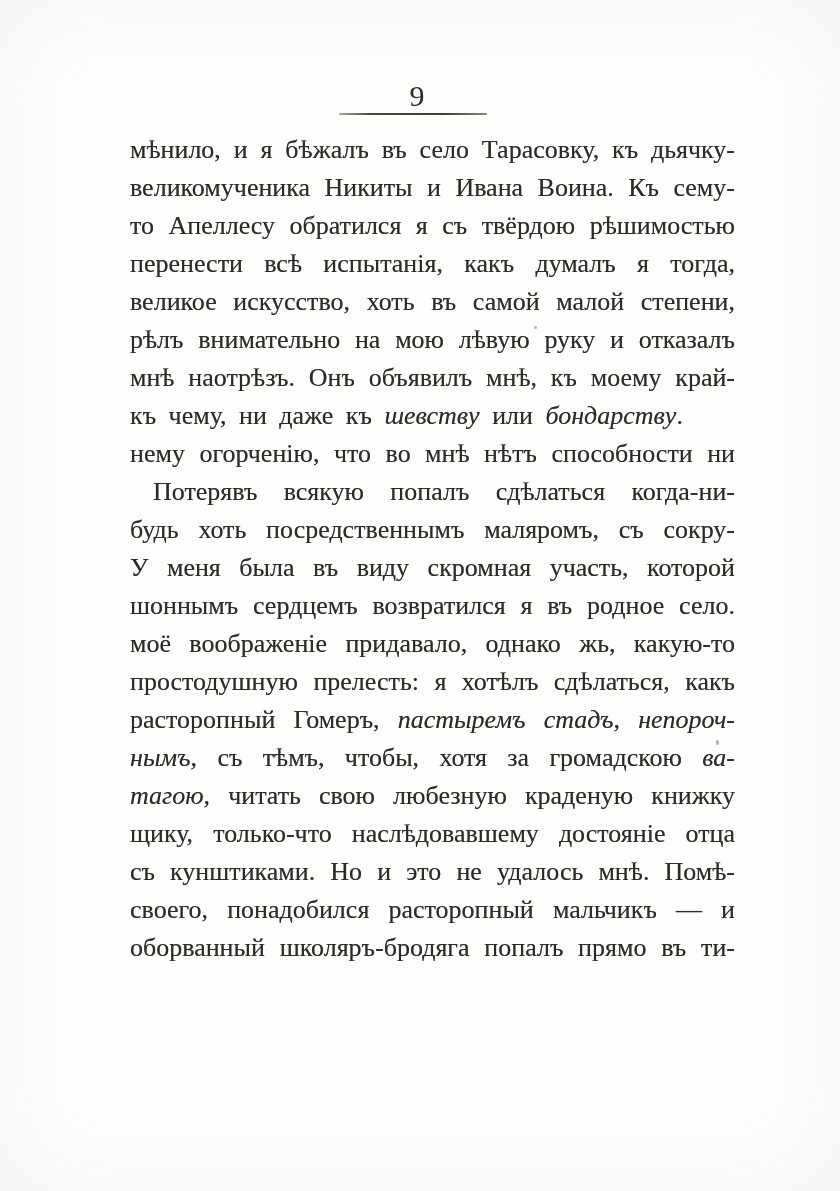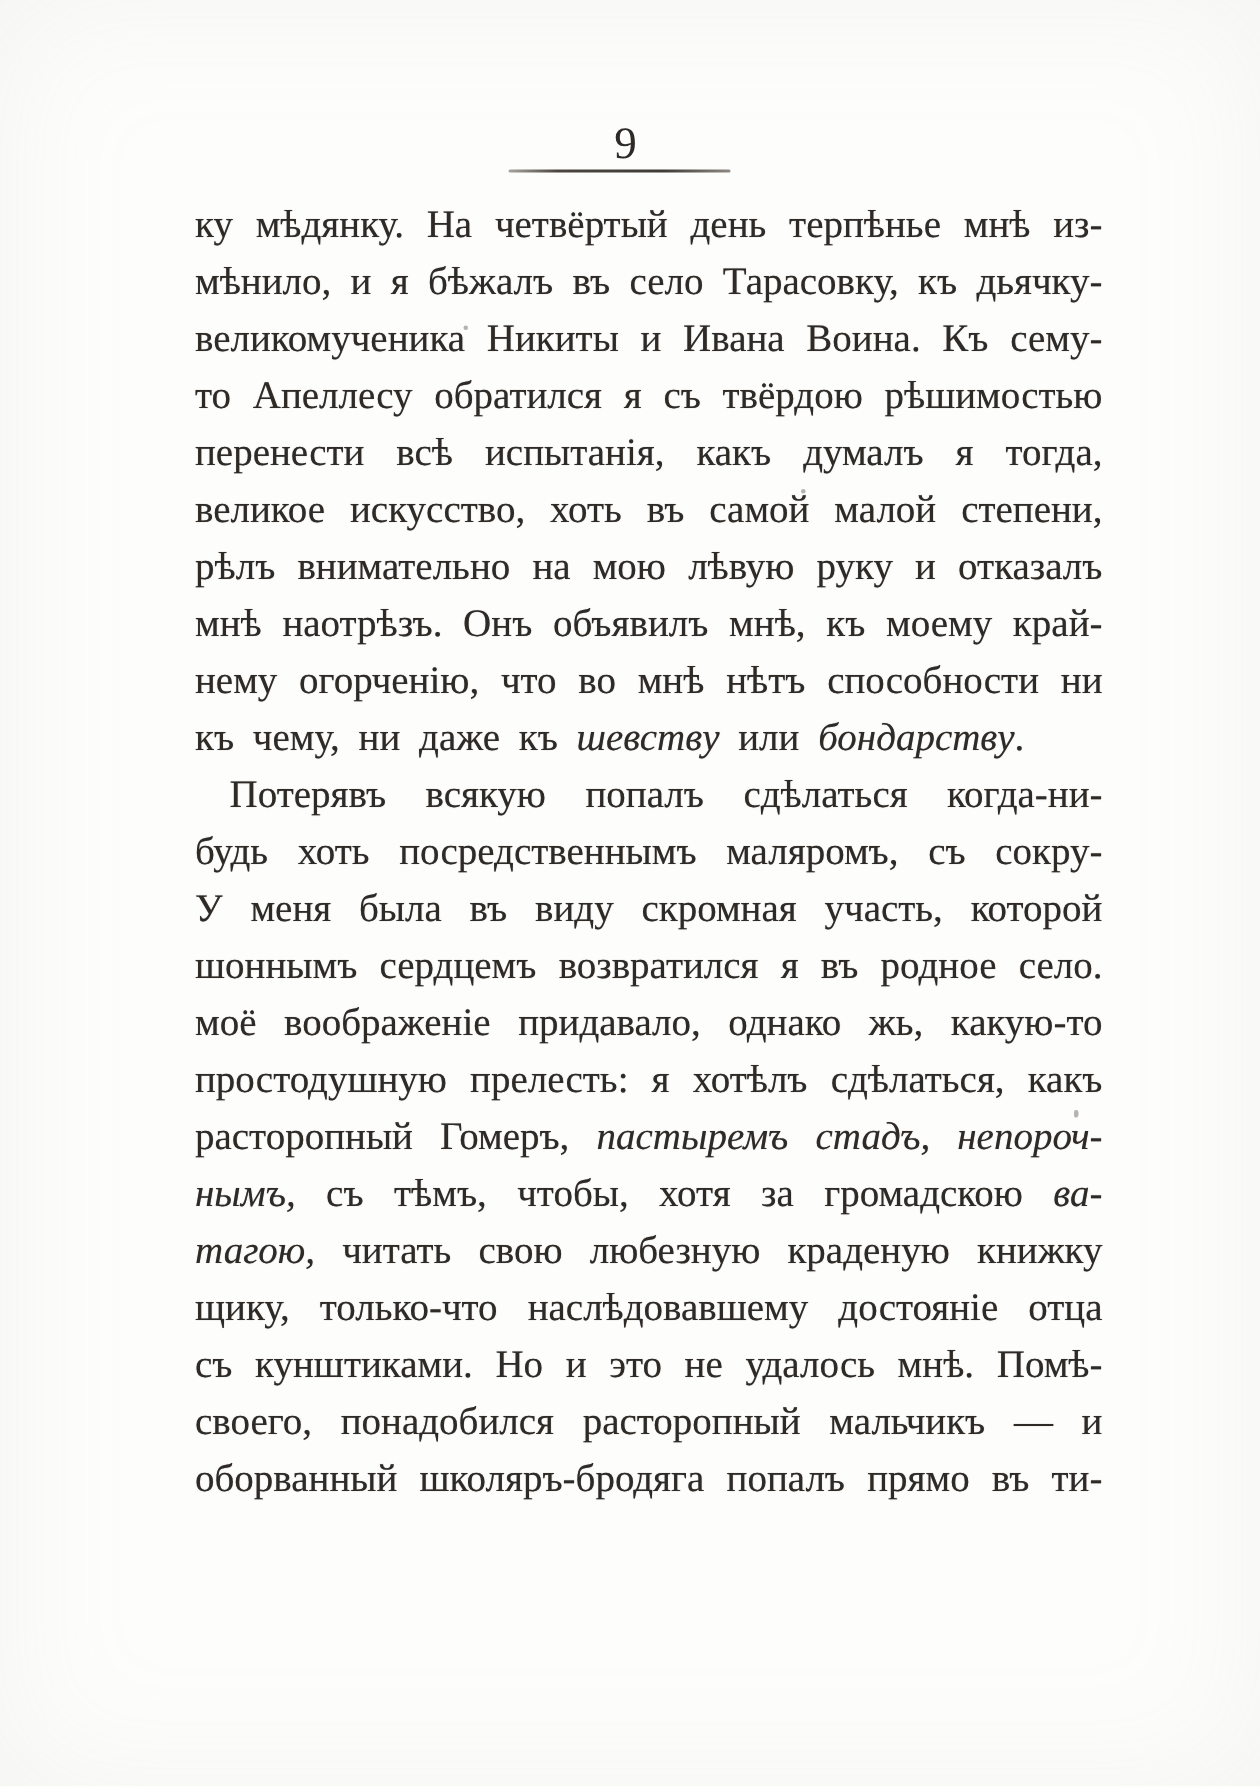--- a/index.html
+++ b/index.html
@@ -84,30 +84,29 @@
 <body>
 
 <div class="page">
 
   <div class="page-number">9</div>
 
   <div class="head-rule"></div>
 
   <div class="text-block">
       <div class="paragraph">
-        <div class="line"><span class="seg">ку мѣдянку. На четвёртый день терпѣнье мнѣ из-</span></div>
         <div class="line"><span class="seg">мѣнило, и я бѣжалъ въ село Тарасовку, къ дьячку-</span></div>
         <div class="line"><span class="seg">великомученика Никиты и Ивана Воина. Къ сему-</span></div>
         <div class="line"><span class="seg">то Апеллесу обратился я съ твёрдою рѣшимостью</span></div>
         <div class="line"><span class="seg">перенести всѣ испытанія, какъ думалъ я тогда,</span></div>
         <div class="line"><span class="seg">великое искусство, хоть въ самой малой степени,</span></div>
         <div class="line"><span class="seg">рѣлъ внимательно на мою лѣвую руку и отказалъ</span></div>
         <div class="line"><span class="seg">мнѣ наотрѣзъ. Онъ объявилъ мнѣ, къ моему край-</span></div>
+        <div class="line last"><span class="seg">къ чему, ни даже къ </span><span class="seg italic">шевству</span><span class="seg"> или </span><span class="seg italic">бондарству</span><span class="seg">.</span></div>
         <div class="line"><span class="seg">нему огорченію, что во мнѣ нѣтъ способности ни</span></div>
-        <div class="line last"><span class="seg">къ чему, ни даже къ </span><span class="seg italic">шевству</span><span class="seg"> или </span><span class="seg italic">бондарству</span><span class="seg">.</span></div>
       </div>
       <div class="paragraph">
         <div class="line indent"><span class="seg">Потерявъ всякую попалъ сдѣлаться когда-ни-</span></div>
         <div class="line"><span class="seg">будь хоть посредственнымъ маляромъ, съ сокру-</span></div>
         <div class="line"><span class="seg">У меня была въ виду скромная участь, которой</span></div>
         <div class="line"><span class="seg">шоннымъ сердцемъ возвратился я въ родное село.</span></div>
         <div class="line"><span class="seg">моё воображеніе придавало, однако жь, какую-то</span></div>
         <div class="line"><span class="seg">простодушную прелесть: я хотѣлъ сдѣлаться, какъ</span></div>
         <div class="line"><span class="seg">расторопный Гомеръ, </span><span class="seg italic">пастыремъ стадъ, непороч-</span></div>
         <div class="line"><span class="seg italic">нымъ,</span><span class="seg"> съ тѣмъ, чтобы, хотя за громадскою </span><span class="seg italic">ва-</span></div>

